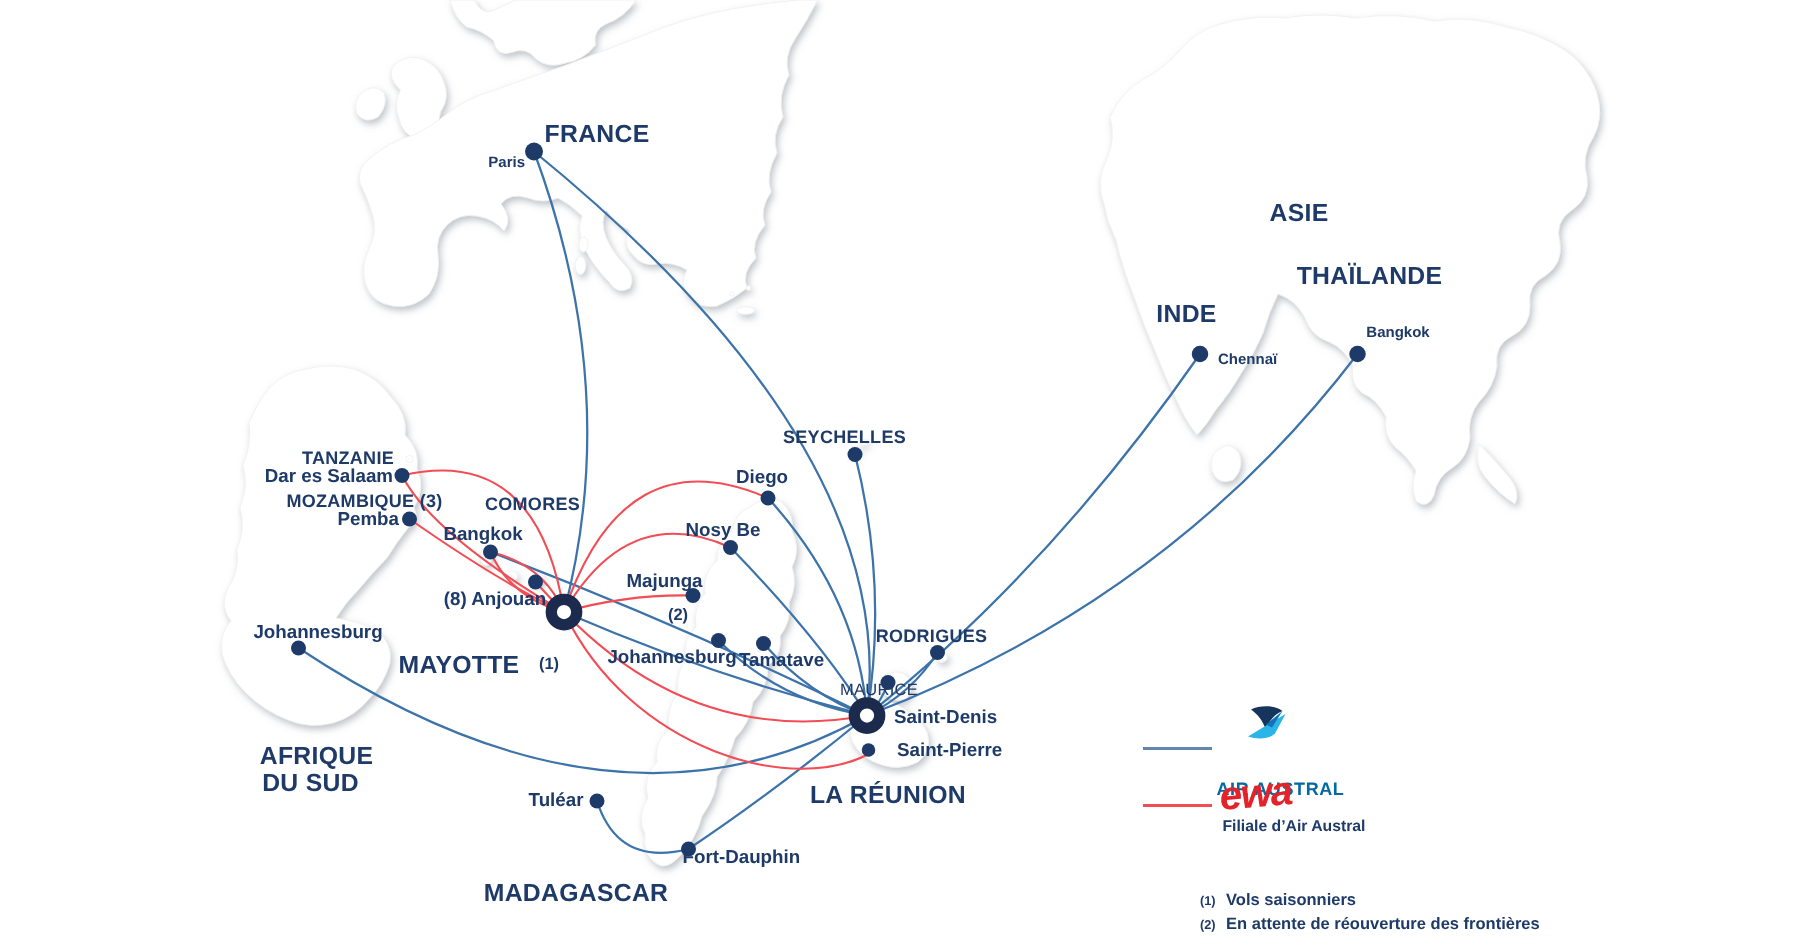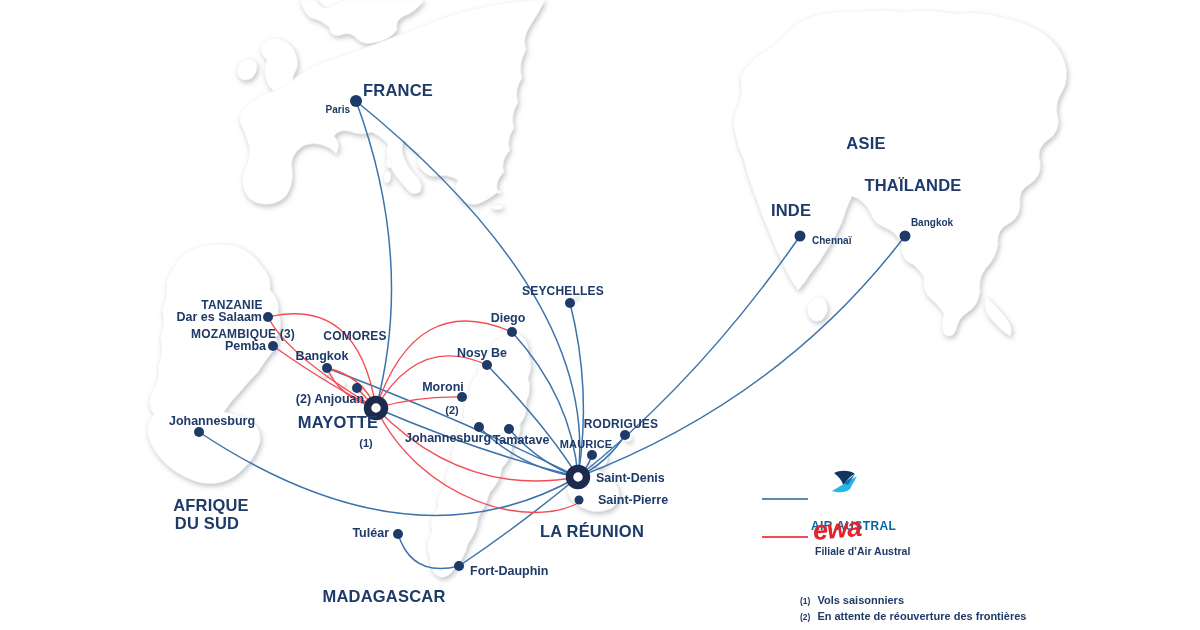--- a/index.html
+++ b/index.html
@@ -5,21 +5,21 @@
   html,body{margin:0;padding:0;background:#ffffff;}
   #stage{position:relative;width:1200px;height:630px;overflow:hidden;background:#ffffff;
          font-family:"Liberation Sans","DejaVu Sans",sans-serif;}
   #map-svg{position:absolute;left:0;top:0;}
   #labels{position:absolute;left:0;top:0;width:1200px;height:630px;pointer-events:none;}
   #labels span{position:absolute;white-space:nowrap;color:#1e3a68;}
   .lbl-city{font-size:12.5px;font-weight:700;}
   .lbl-city-lg{font-size:10px;font-weight:700;}
   .lbl-region-lg{font-size:16.5px;font-weight:700;letter-spacing:.2px;}
   .lbl-region-md{font-size:12px;font-weight:700;letter-spacing:.2px;}
-  .lbl-region-sm{font-size:11px;font-weight:700;letter-spacing:.2px;}
+  .lbl-region-sm{font-size:11px;font-weight:400;letter-spacing:.2px;margin-top:16px;}
   .lbl-marker{font-size:11px;font-weight:700;}
   .legend-line{position:absolute;height:2px;}
   .legend-line.blue{background:#6286ac;}
   .legend-line.red{background:#f24d55;}
   #aa-label{position:absolute;left:811px;top:519px;font-size:12px;font-weight:700;
             color:#0369a1;letter-spacing:.4px;}
   #ewa-word{position:absolute;left:813px;top:514px;font-size:27px;font-weight:800;
             font-style:italic;color:#e32229;transform:rotate(-5deg);letter-spacing:-1px;}
   #ewa-sub{position:absolute;left:815px;top:545px;font-size:10.5px;font-weight:700;color:#1e3a68;}
   .footnote{position:absolute;left:800px;display:flex;align-items:baseline;gap:7px;color:#1e3a68;}
@@ -129,44 +129,44 @@
 
   <div id="labels">
       <span class="lbl-region-lg" style="left: 398px; top: 90px; transform: translate(-50%, -50%);">FRANCE</span>
       <span class="lbl-region-lg" style="left: 866px; top: 143px; transform: translate(-50%, -50%);">ASIE</span>
       <span class="lbl-region-lg" style="left: 913px; top: 185px; transform: translate(-50%, -50%);">THAÏLANDE</span>
       <span class="lbl-region-lg" style="left: 791px; top: 210px; transform: translate(-50%, -50%);">INDE</span>
       <span class="lbl-region-md" style="left: 563px; top: 291px; transform: translate(-50%, -50%);">SEYCHELLES</span>
       <span class="lbl-region-md" style="left: 232px; top: 305px; transform: translate(-50%, -50%);">TANZANIE</span>
       <span class="lbl-region-md" style="left: 243px; top: 334px; transform: translate(-50%, -50%);">MOZAMBIQUE (3)</span>
       <span class="lbl-region-md" style="left: 355px; top: 336px; transform: translate(-50%, -50%);">COMORES</span>
-      <span class="lbl-region-lg" style="left: 306px; top: 422px; transform: translate(-50%, -50%); margin-left: 32px;">MAYOTTE</span>
+      <span class="lbl-region-lg" style="left: 306px; top: 444px; transform: translate(-50%, -50%);">MAYOTTE</span>
       <span class="lbl-region-md" style="left: 621px; top: 424px; transform: translate(-50%, -50%);">RODRIGUES</span>
       <span class="lbl-region-sm" style="left: 586px; top: 444px; transform: translate(-50%, -50%);">MAURICE</span>
       <span class="lbl-region-lg" style="left: 592px; top: 531px; transform: translate(-50%, -50%);">LA RÉUNION</span>
       <span class="lbl-region-lg" style="left: 211px; top: 505px; transform: translate(-50%, -50%);">AFRIQUE</span>
       <span class="lbl-region-lg" style="left: 207px; top: 523px; transform: translate(-50%, -50%);">DU SUD</span>
       <span class="lbl-region-lg" style="left: 384px; top: 596px; transform: translate(-50%, -50%);">MADAGASCAR</span>
       <span class="lbl-city-lg" style="left: 350px; top: 109px; transform: translate(-100%, -50%);">Paris</span>
       <span class="lbl-city-lg" style="left: 812px; top: 240px; transform: translate(0px, -50%);">Chennaï</span>
       <span class="lbl-city-lg" style="left: 932px; top: 222px; transform: translate(-50%, -50%);">Bangkok</span>
       <span class="lbl-city" style="left: 262px; top: 317px; transform: translate(-100%, -50%); text-align: center;">Dar es Salaam</span>
       <span class="lbl-city" style="left: 266px; top: 346px; transform: translate(-100%, -50%);">Pemba</span>
       <span class="lbl-city" style="left: 322px; top: 356px; transform: translate(-50%, -50%);">Bangkok</span>
-      <span class="lbl-city" style="left: 330px; top: 399px; transform: translate(-50%, -50%);">(2) Anjouan</span>
-      <span class="lbl-city" style="left: 443px; top: 387px; transform: translate(-50%, -50%);">Moroni</span>
+      <span class="lbl-city" style="left: 330px; top: 399px; transform: translate(-50%, -50%);">(8) Anjouan</span>
+      <span class="lbl-city" style="left: 443px; top: 387px; transform: translate(-50%, -50%);">Majunga</span>
       <span class="lbl-city" style="left: 482px; top: 353px; transform: translate(-50%, -50%);">Nosy Be</span>
       <span class="lbl-city" style="left: 508px; top: 318px; transform: translate(-50%, -50%);">Diego</span>
       <span class="lbl-city" style="left: 448px; top: 438px; transform: translate(-50%, -50%);">Johannesburg</span>
       <span class="lbl-city" style="left: 521px; top: 440px; transform: translate(-50%, -50%);">Tamatave</span>
       <span class="lbl-city" style="left: 596px; top: 478px; transform: translate(0px, -50%);">Saint-Denis</span>
       <span class="lbl-city" style="left: 598px; top: 500px; transform: translate(0px, -50%);">Saint-Pierre</span>
       <span class="lbl-city" style="left: 212px; top: 421px; transform: translate(-50%, -50%);">Johannesburg</span>
       <span class="lbl-city" style="left: 389px; top: 533px; transform: translate(-100%, -50%);">Tuléar</span>
-      <span class="lbl-city" style="left: 470px; top: 571px; transform: translate(0px, -50%);">Fort-Dauphin</span>
+      <span class="lbl-city" style="left: 455px; top: 571px; transform: translate(0px, -50%);">Fort-Dauphin</span>
       <span class="lbl-marker" style="left: 366px; top: 443px; transform: translate(-50%, -50%);">(1)</span>
       <span class="lbl-marker" style="left: 452px; top: 410px; transform: translate(-50%, -50%);">(2)</span>
     </div>
 
   <svg id="aa-logo" width="32" height="24" viewBox="0 0 32 24">
     <path fill="#16355c" d="M5 3 C11 0 21 0 26 4 C21 6 17 10 15 17 C13 10 9 6 5 3 Z"></path>
     <path fill="#29b5e8" d="M3 21 L28 6 L21 19 C17 23 9 23 3 21 Z"></path>
     <path fill="#1470b8" d="M15 13 L26 4 L19 15 Z"></path>
   </svg>
   <div class="legend-line blue" style="left:762px;top:498px;width:46px"></div>

